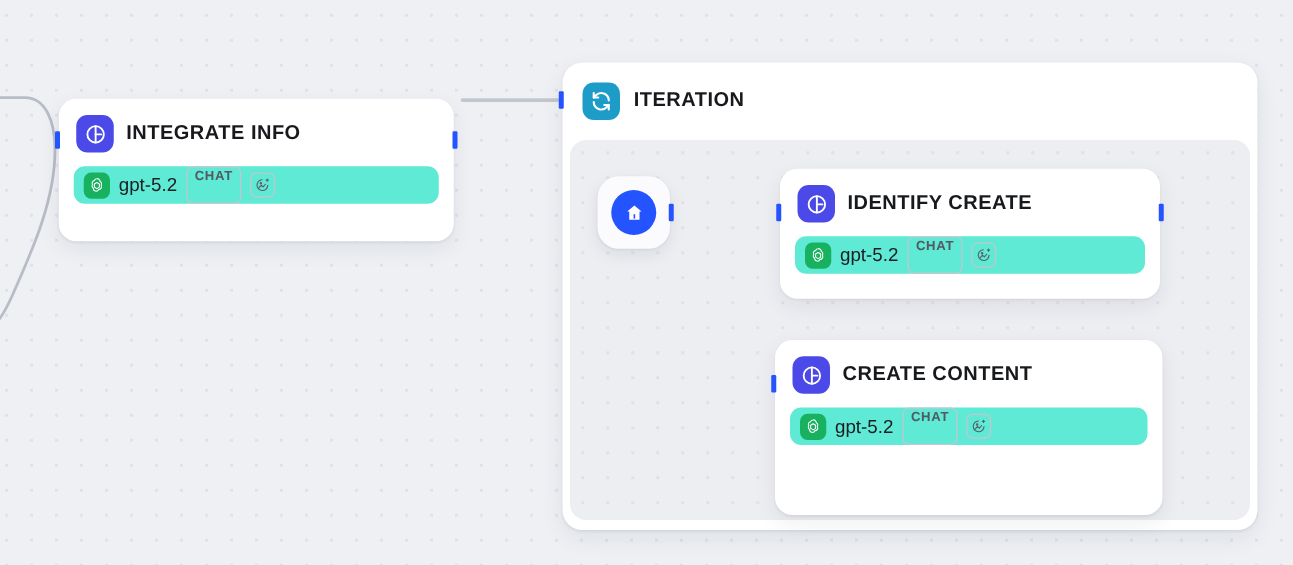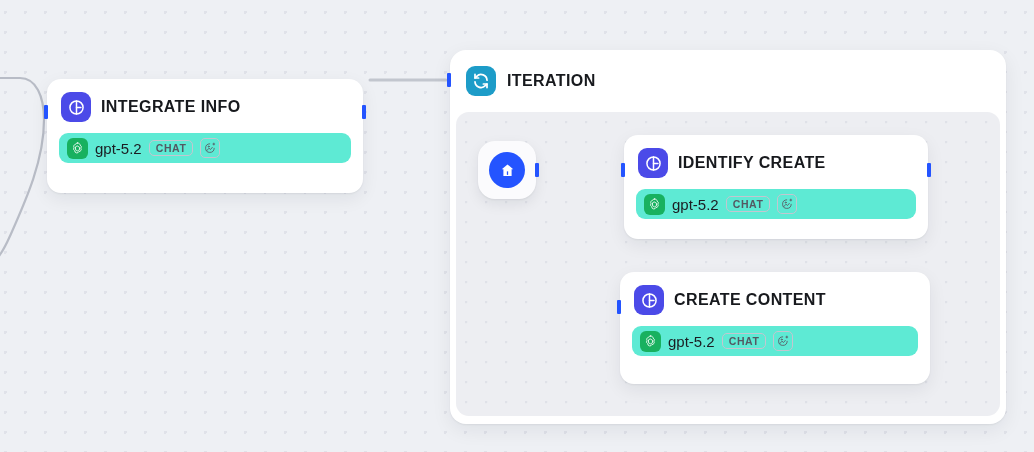--- a/index.html
+++ b/index.html
@@ -101,21 +101,21 @@
     white-space: nowrap;
   }
 
   .chat-badge {
     font-size: 10.5px;
     font-weight: bold;
     letter-spacing: 0.6px;
     color: #545862;
     border: 1px solid #c3c6cf;
     border-radius: 5px;
-    padding: 2px 5px 2px 6px;
+    padding: 2px 5px 16px 6px;
     line-height: 1;
     background: transparent;
     white-space: nowrap;
   }
 
   .vision-badge {
     width: 18px;
     height: 18px;
     border: 1px solid #c3c6cf;
     border-radius: 5px;
@@ -186,21 +186,21 @@
     border-radius: 50%;
     background: #2454ff;
     display: flex;
     align-items: center;
     justify-content: center;
   }
 
   
   #integrate-node { left: 47px; top: 47px; width: 316px; height: 114px; margin-top: 32px; }
   #identify-node  { left: 624px; top: 135px; width: 304px; height: 104px; }
-  #create-node    { left: 620px; top: 272px; width: 310px; height: 112px; }
+  #create-node    { left: 620px; top: 272px; width: 310px; height: 140px; }
 </style>
 </head>
 <body>
 
 <div id="canvas">
 
   <svg id="edges" viewBox="0 0 1034 452">
 
     <path d="M -10 78 L 20 78 C 36 78 44 96 44 120 C 44 160 26 200 10 236 C 2 254 -4 262 -14 266" fill="none" stroke="#b8bcc6" stroke-width="2.2" stroke-linecap="round"></path>
 

